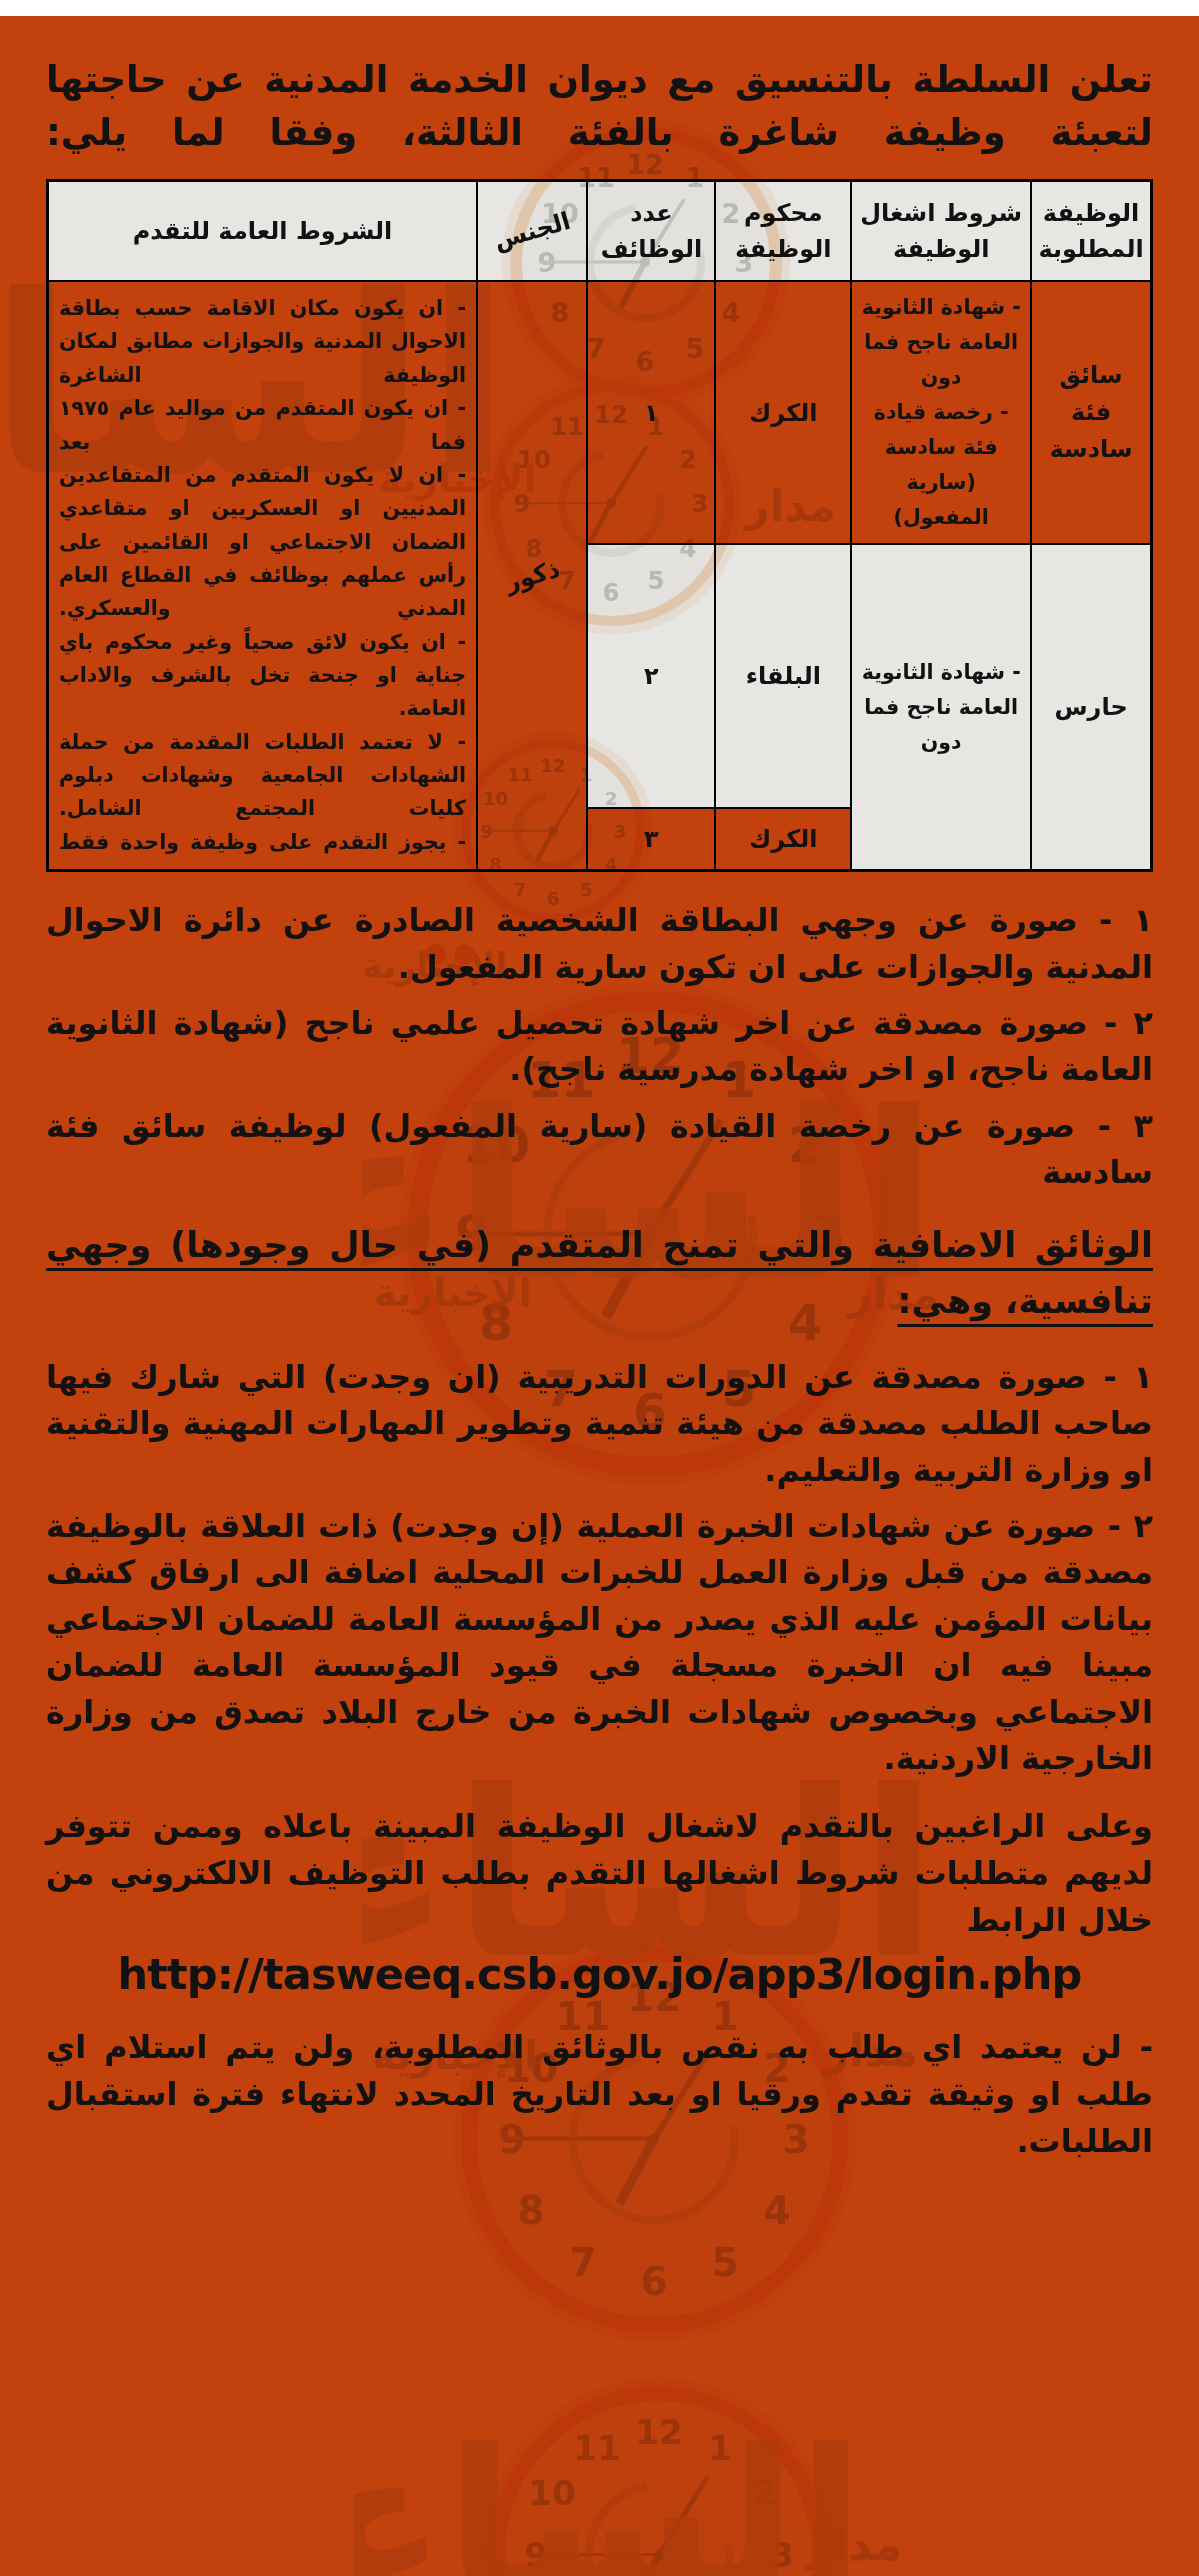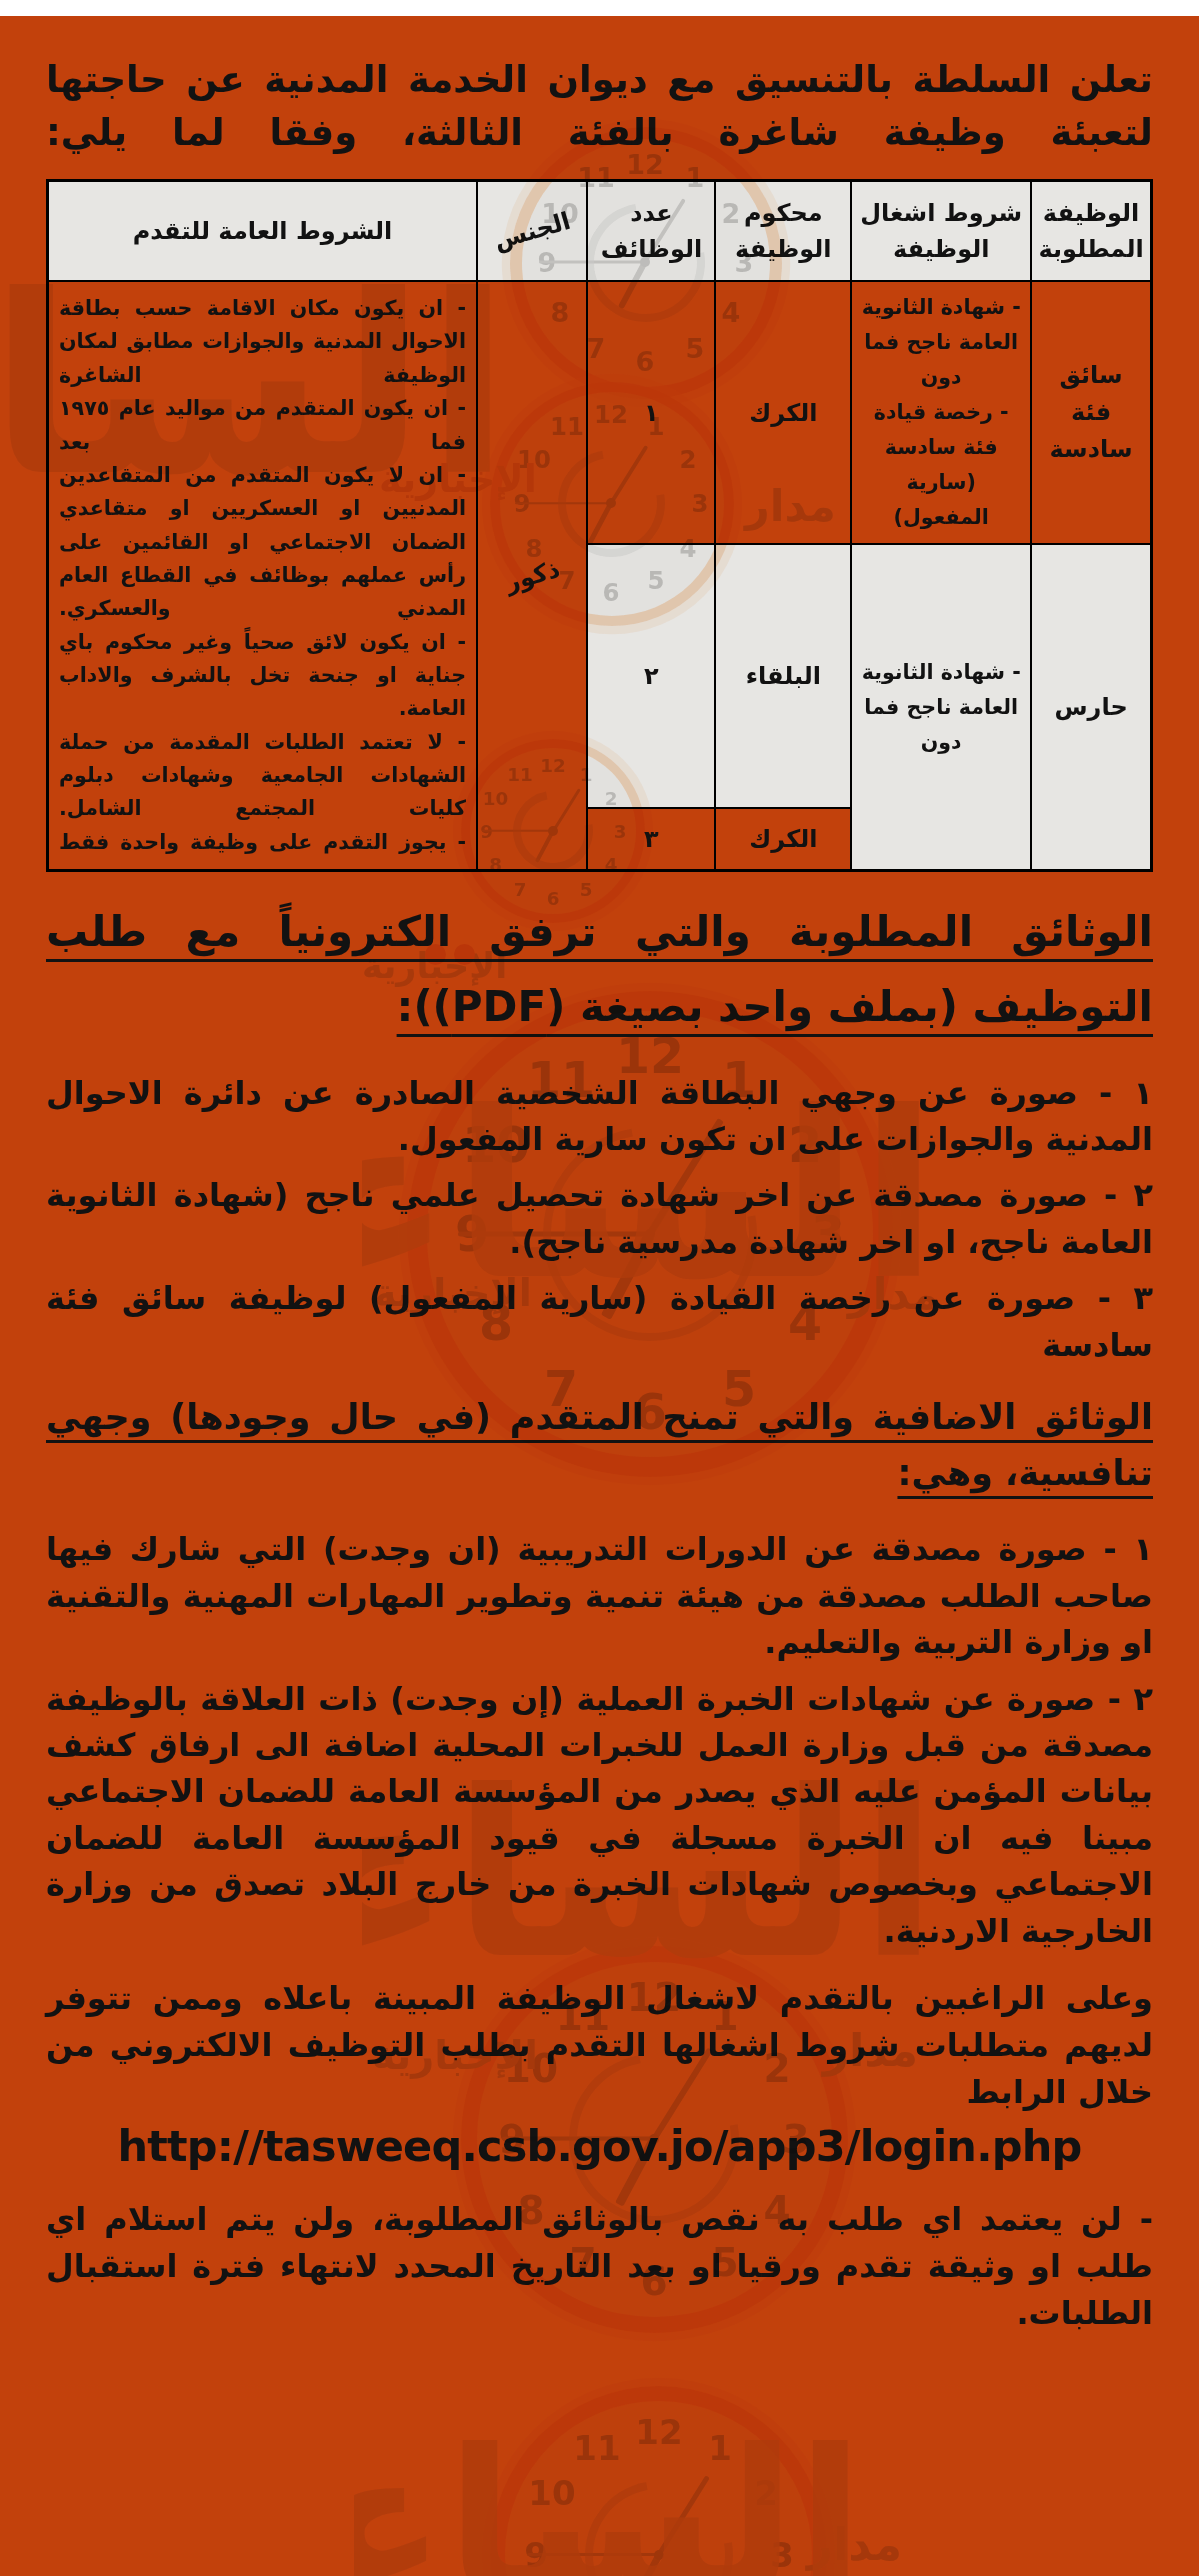--- a/index.html
+++ b/index.html
@@ -103,21 +103,20 @@
           <td class="loc">البلقاء</td>
           <td class="count">٢</td>
         </tr>
         <tr>
           <td class="loc">الكرك</td>
           <td class="count">٣</td>
         </tr>
       </tbody>
     </table>
 
-    <div class="docs-heading">الوثائق المطلوبة والتي ترفق الكترونياً مع طلب التوظيف (بملف واحد بصيغة (PDF)):</div>
 
 
     <div class="doc-list">
       <div class="doc-item">١ - صورة عن وجهي البطاقة الشخصية الصادرة عن دائرة الاحوال المدنية والجوازات على ان تكون سارية المفعول.</div>
       <div class="doc-item">٢ - صورة مصدقة عن اخر شهادة تحصيل علمي ناجح (شهادة الثانوية العامة ناجح، او اخر شهادة مدرسية ناجح).</div>
       <div class="doc-item">٣ - صورة عن رخصة القيادة (سارية المفعول) لوظيفة سائق فئة سادسة</div>
     </div>
 
     <div class="sub-heading2">الوثائق الاضافية والتي تمنح المتقدم (في حال وجودها) وجهي تنافسية، وهي:</div>
 

